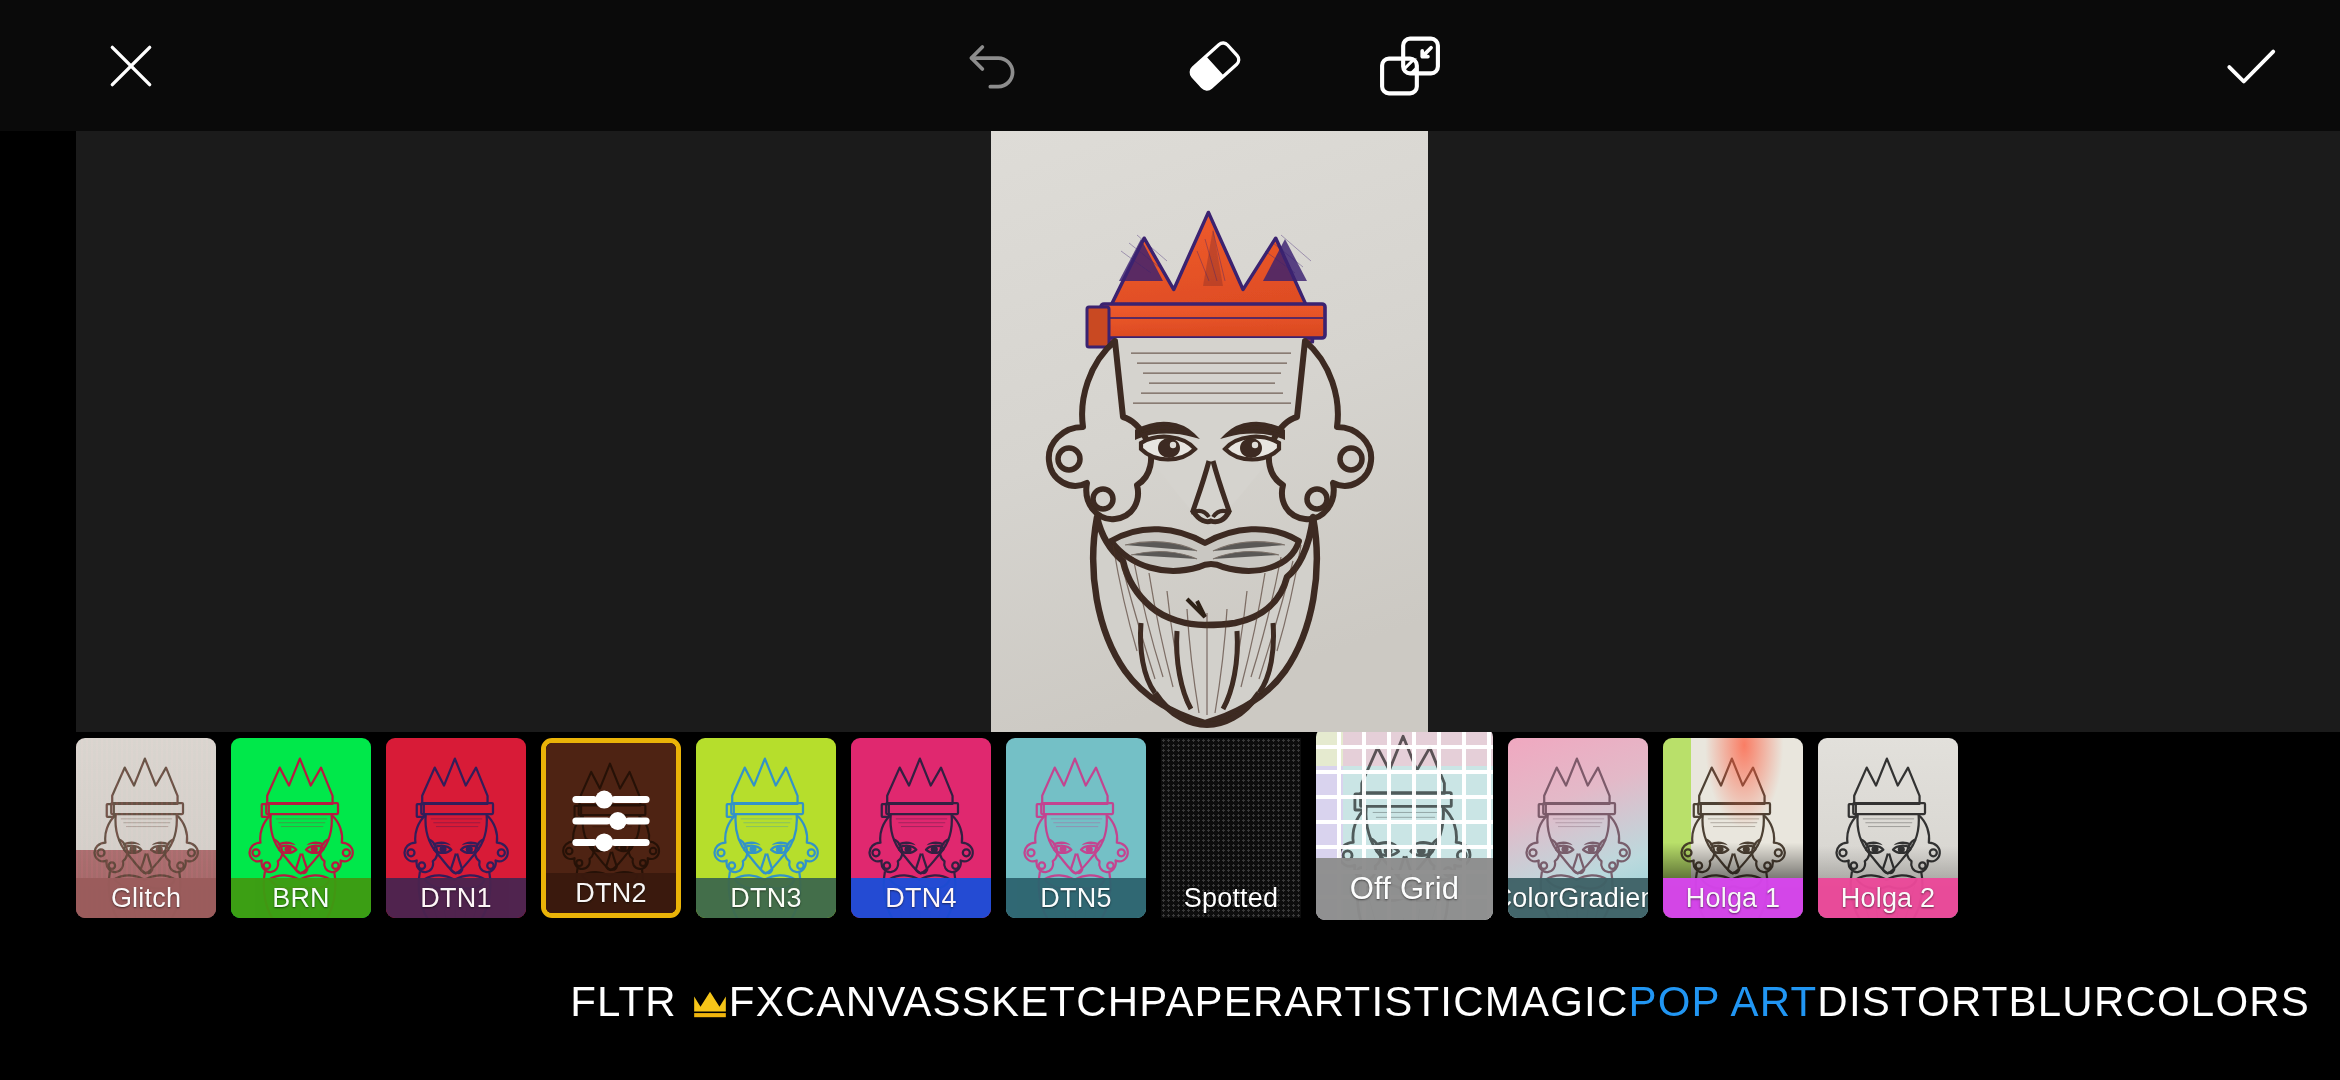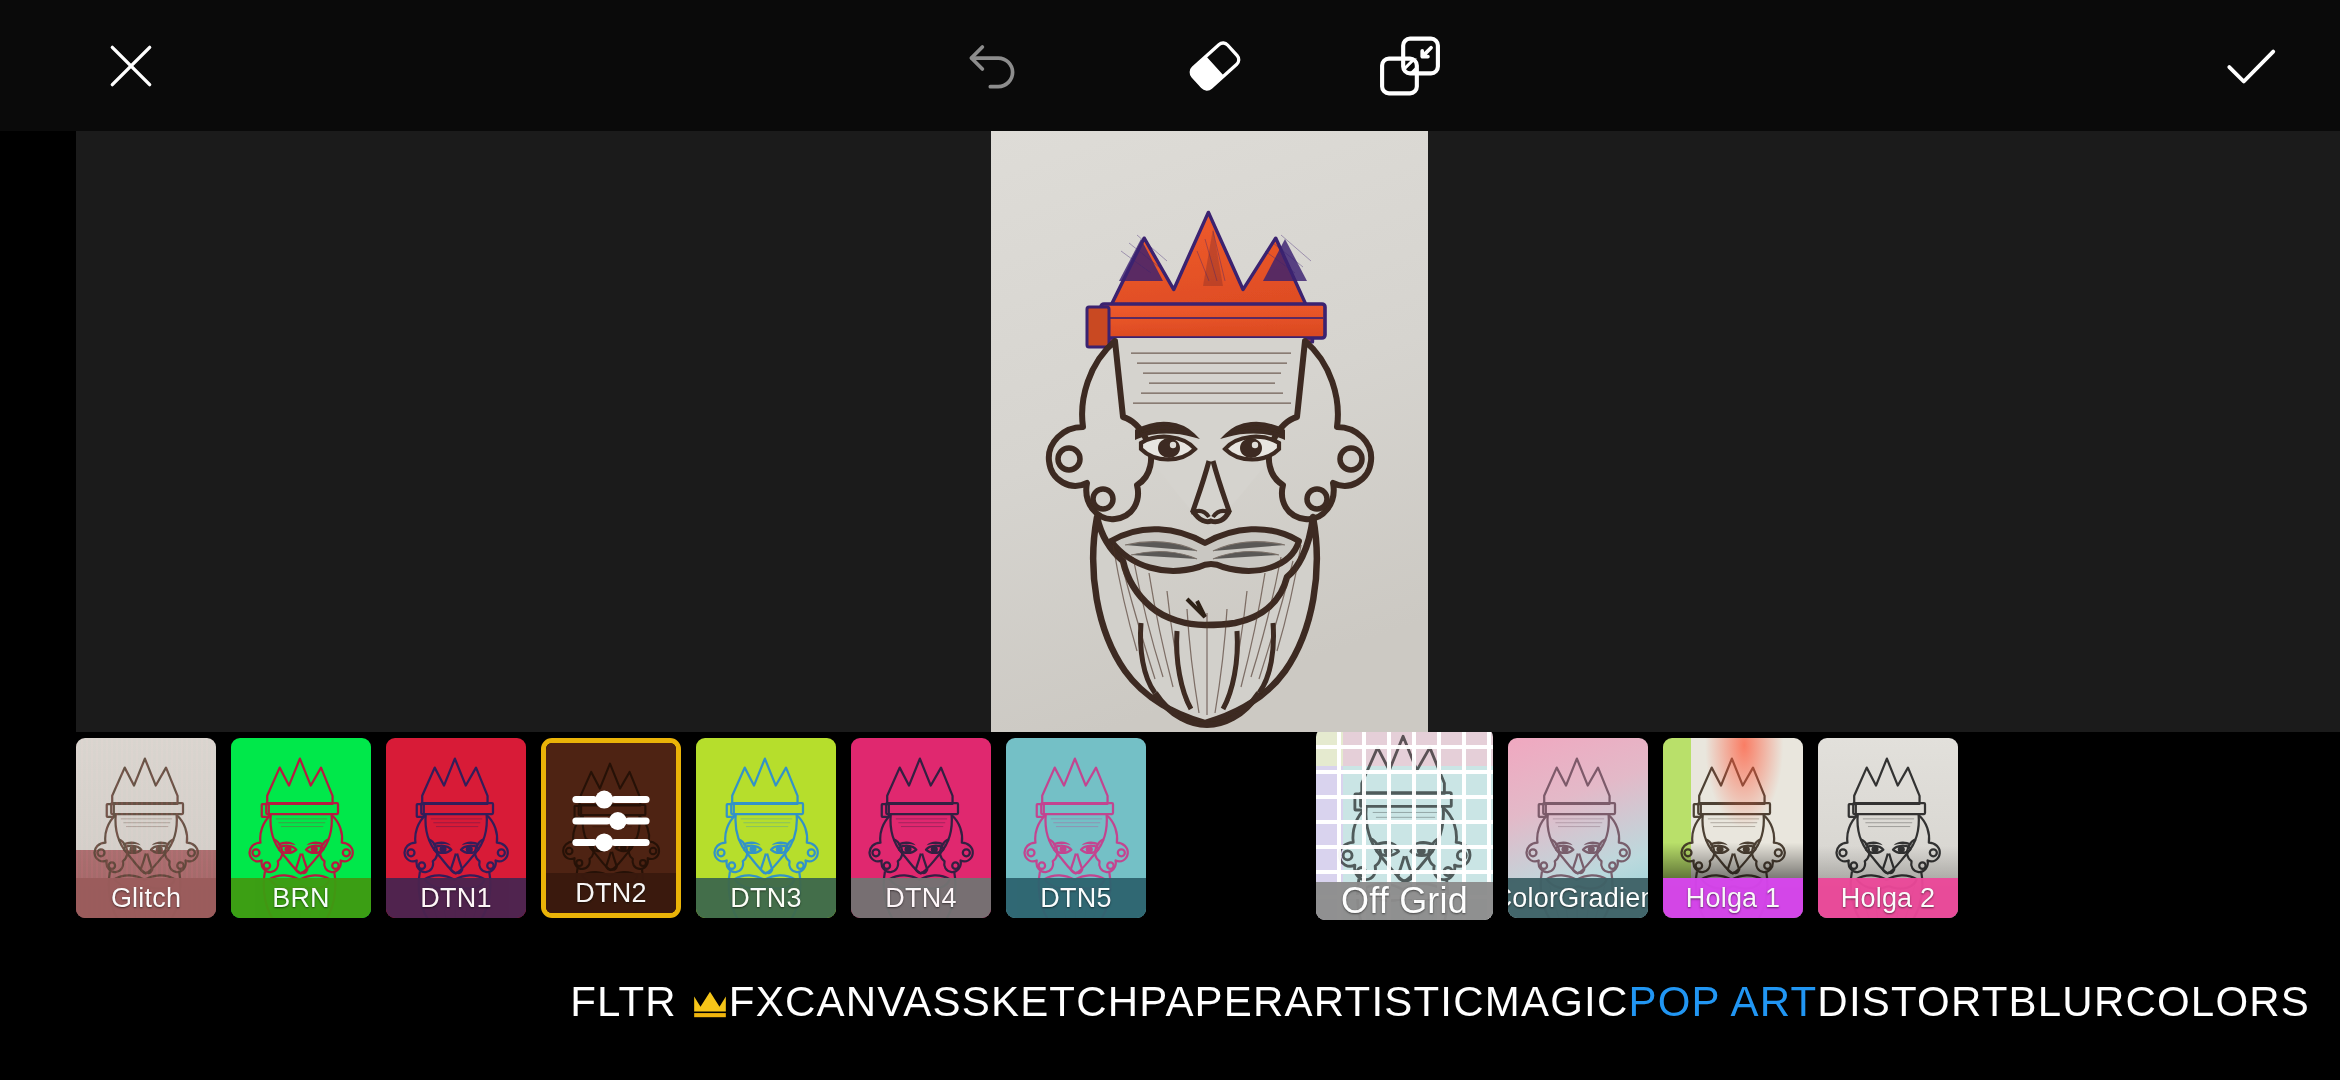--- a/index.html
+++ b/index.html
@@ -64,21 +64,21 @@
     white-space:nowrap;
   }
   .thumb.no-round { border-radius:0; }
   .thumb.selected {
     border:5px solid #eab308;
     border-radius:11px;
   }
   .thumb.big {
     top:-4px; width:177px; height:192px; border-radius:9px;
   }
-  .thumb.big .lbl { height:38px; font-size:36px; }
+  .thumb.big .lbl { height:62px; font-size:31px; }
 
   
   .sliders-overlay {
     position:absolute; left:50%; top:46%;
     transform:translate(-50%,-50%);
     width:92px; height:78px;
     pointer-events:none;
   }
 
   
@@ -516,21 +516,21 @@
     <g stroke="#2a2040" stroke-width="2" opacity="0.55" fill="none">
       <path d="M140 272 H300 M148 284 H294 M156 296 H288"></path>
       <path d="M130 480 C140 520,152 560,164 598"></path>
       <path d="M176 510 C180 548,186 584,194 618"></path>
       <path d="M216 532 C216 566,216 600,216 634"></path>
       <path d="M256 510 C252 548,246 584,238 618"></path>
       <path d="M302 480 C292 520,280 560,268 598"></path>
     </g>
   </svg>
         </div>
-        <div class="lbl" style="background:#737373;opacity:.96">DTN4</div>
+        <div class="lbl" style="background:#1d4ed8;opacity:.96">DTN4</div>
       </div>
       <div class="thumb" style="left: 1006px;">
         <div class="art" style="background:#74c0c6">
   <svg class="mini" viewBox="0 0 437 601" preserveAspectRatio="xMidYMid slice" style="opacity:0.95">
     <g stroke="#c73f8e" fill="none" stroke-width="7" stroke-linejoin="round">
       <path d="M113 200 L152 112 L181 168 L215 84 L249 168 L281 112 L317 200 L317 225 L113 225 Z"></path>
       <rect x="110" y="223" width="224" height="34" rx="3"></rect>
       <rect x="96" y="226" width="22" height="40" rx="2"></rect>
       <path d="M124 257 C120 305,134 350,160 380 C186 410,200 435,218 442 C236 435,252 410,278 380 C304 350,318 305,314 257"></path>
       <path d="M124 260 C98 282,88 318,92 346 C72 346,56 362,58 380 C60 400,80 410,96 402 C92 422,106 440,124 438 C142 436,150 420,146 404 C160 396,164 376,156 360 C150 346,140 338,132 336"></path>
@@ -555,20 +555,26 @@
       <path d="M140 272 H300 M148 284 H294 M156 296 H288"></path>
       <path d="M130 480 C140 520,152 560,164 598"></path>
       <path d="M176 510 C180 548,186 584,194 618"></path>
       <path d="M216 532 C216 566,216 600,216 634"></path>
       <path d="M256 510 C252 548,246 584,238 618"></path>
       <path d="M302 480 C292 520,280 560,268 598"></path>
     </g>
   </svg>
         </div>
         <div class="lbl" style="background:#2e6470;opacity:.96">DTN5</div>
+      </div>
+      <div class="thumb no-round" style="left: 1161px;">
+        <div class="art" style="background:#0d0d0d;
+               background-image:radial-gradient(circle,#3a3a3a 1px,transparent 1.3px);
+               background-size:5px 5px;"></div>
+        <div class="lbl" style="background:transparent">Spotted</div>
       </div>
       <div class="thumb big" style="left: 1316px;">
         <div class="art" style="background:#ffffff">
 
   <svg class="mini" viewBox="0 0 437 601" preserveAspectRatio="xMidYMid slice" style="opacity:0.85">
     <g stroke="#4a4a4a" fill="none" stroke-width="7" stroke-linejoin="round">
       <path d="M113 200 L152 112 L181 168 L215 84 L249 168 L281 112 L317 200 L317 225 L113 225 Z"></path>
       <rect x="110" y="223" width="224" height="34" rx="3"></rect>
       <rect x="96" y="226" width="22" height="40" rx="2"></rect>
       <path d="M124 257 C120 305,134 350,160 380 C186 410,200 435,218 442 C236 435,252 410,278 380 C304 350,318 305,314 257"></path>

